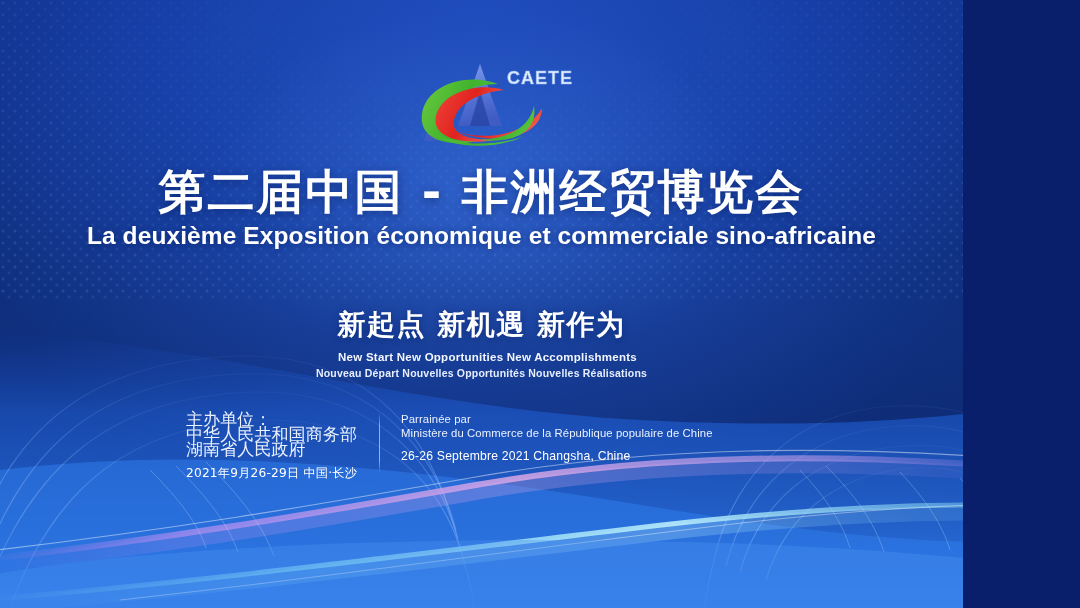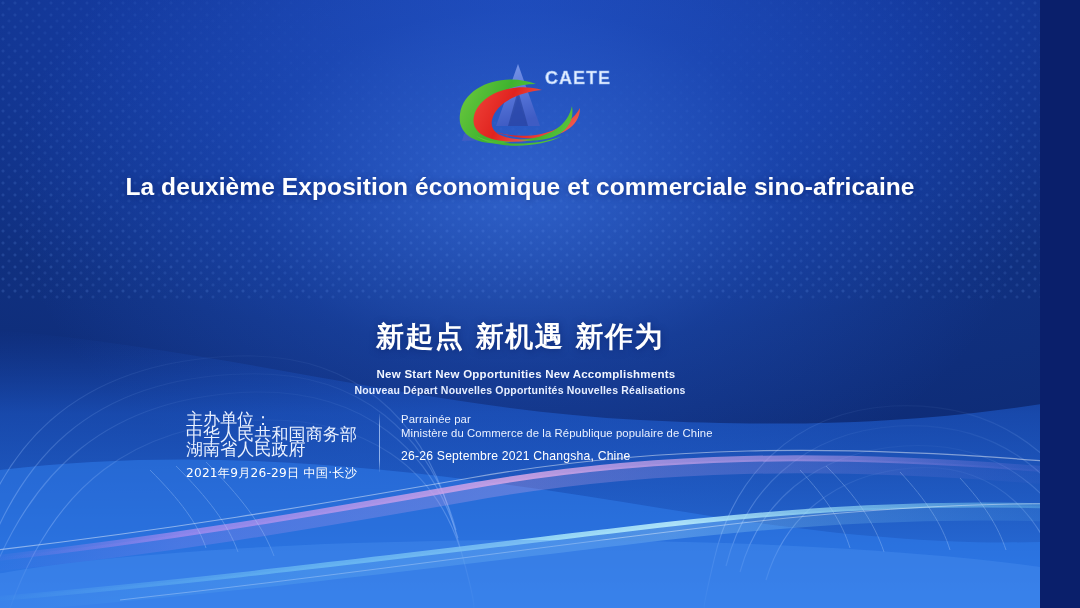--- a/index.html
+++ b/index.html
@@ -1,20 +1,20 @@
 <!DOCTYPE html>
 <html lang="zh"><head>
 <meta charset="utf-8">
 <title>CAETE Poster</title>
 <style>
   html,body{margin:0;padding:0;background:#0a1f6b;}
   *{box-sizing:border-box;}
   #poster{
     position:relative;
-    width:1040px;height:608px;
+    width:963px;height:608px;
     overflow:hidden;
     font-family:"Liberation Sans","DejaVu Sans",sans-serif;
     background:
       radial-gradient(120% 90% at 50% 0%,#1b45b4 0%,#143a9f 32%,#103080 62%,#0d2a72 100%);
   }
 
   
   .hexdots{
     position:absolute;top:0;left:0;width:100%;height:300px;
     background-image:
@@ -59,21 +59,21 @@
     margin:5px 0 0 0;
     font-size:24.5px;font-weight:700;color:#ffffff;letter-spacing:.1px;
     text-shadow:0 1px 7px rgba(4,24,90,.5);
   }
 
   
   .slogan{position:absolute;left:0;right:0;top:306px;text-align:center;}
   .s-cn{
     font-size:28px;font-weight:700;color:#ffffff;letter-spacing:1.5px;
     font-family:"DejaVu Sans","Liberation Sans",sans-serif;
-    margin:12px;text-shadow:0 1px 7px rgba(4,24,90,.5);
+    margin:0;text-shadow:0 1px 7px rgba(4,24,90,.5);
   }
   .s-en{margin:7px 0 0 12px;font-size:11.5px;font-weight:600;color:#f2f6ff;letter-spacing:.25px;}
   .s-fr{margin:4px 0 0 0;font-size:10.5px;font-weight:600;color:#e6eeff;letter-spacing:.2px;}
 
   
   .footer{
     position:absolute;left:186px;top:412px;
     display:flex;align-items:flex-start;
   }
   .fcol{position:relative;padding-right:22px;}
@@ -202,20 +202,21 @@
                C84,102 38,98 44,72 Z" fill="url(#red)"></path>
       <path d="M60,86 C92,98 134,92 150,64 C150,92 106,104 60,86 Z" fill="url(#red)"></path>
 
       <path d="M88,96 C122,94 138,80 142,62 C146,86 124,100 88,96 Z" fill="url(#grn)"></path>
 
       <text x="115" y="40" font-family="'Liberation Sans', sans-serif" font-size="18" font-weight="700" letter-spacing="1" fill="#e4eeff" stroke="#8fb4f0" stroke-width=".6">CAETE</text>
     </svg>
   </div>
 
   <div class="titleblock">
+    <h1 class="t-cn">第二届中国 - 非洲经贸博览会</h1>
     <p class="t-fr">La deuxième Exposition économique et commerciale sino-africaine</p>
   </div>
 
   <div class="slogan">
     <p class="s-cn">新起点 新机遇 新作为</p>
     <p class="s-en">New Start  New Opportunities  New Accomplishments</p>
     <p class="s-fr">Nouveau Départ  Nouvelles Opportunités  Nouvelles Réalisations</p>
   </div>
 
   <div class="footer">

